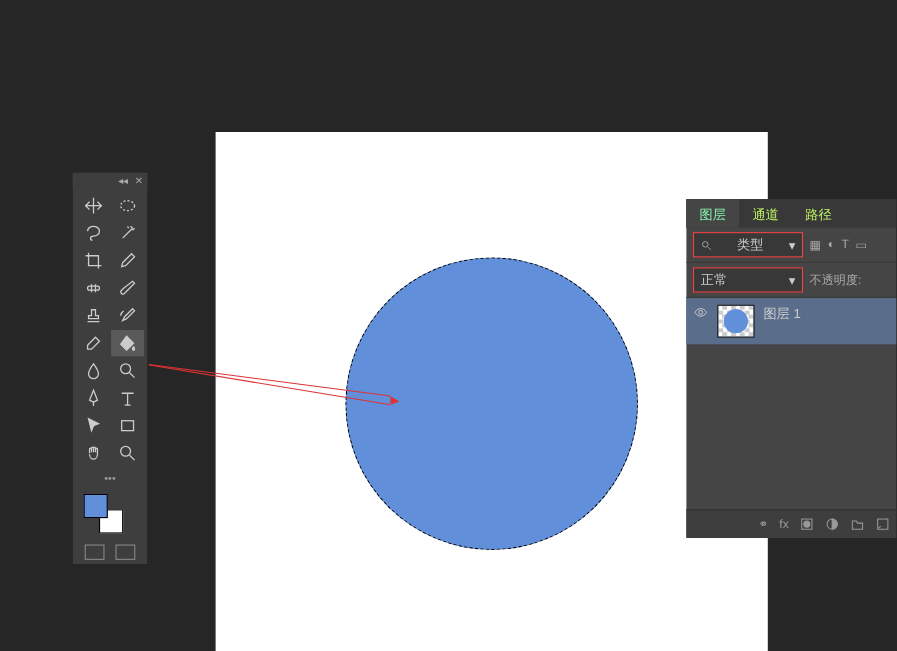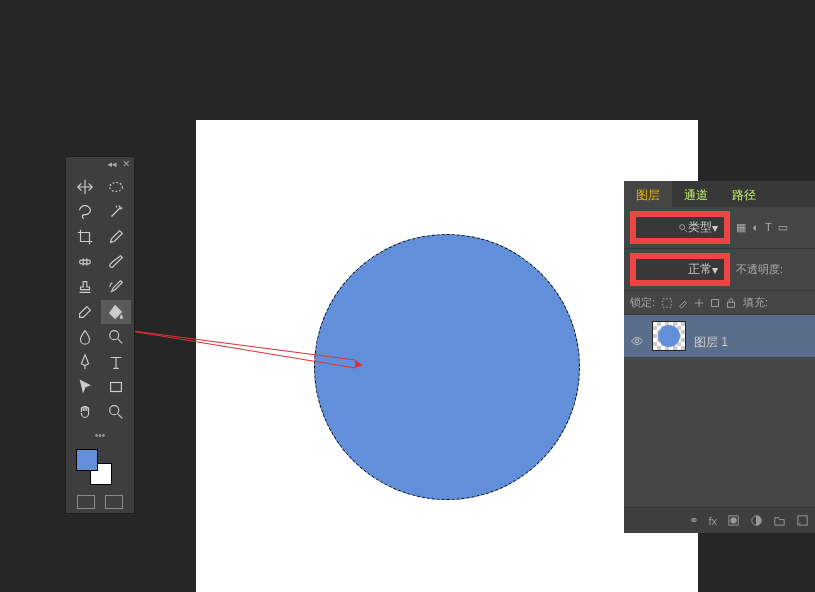--- a/index.html
+++ b/index.html
@@ -16,30 +16,30 @@
 .tmore{text-align:center;color:#999;font-size:10px;padding:2px 0}
 .swatch{padding:6px 10px}
 .sw-wrap{position:relative;width:36px;height:36px}
 .sw-f{position:absolute;width:22px;height:22px;background:#628fda;border:1px solid #000;top:0;left:0}
 .sw-b{position:absolute;width:22px;height:22px;background:#fff;border:1px solid #000;bottom:0;right:0}
 .tbot{display:flex;justify-content:space-around;padding:4px 6px}
 .tbot div{width:18px;height:14px;border:1px solid #888}
 .layers{position:absolute;right:0;top:181px;width:191px;background:#454545;color:#ccc;font-size:12px}
 .tabs{display:flex;height:26px;background:#383838}
 .tab{padding:6px 12px;cursor:pointer;color:#bef264;font-size:12px}
-.tab.act{background:#454545;color:#eab308}
+.tab.act{background:#454545;color:#86efac}
 .lrow{display:flex;align-items:center;padding:4px 6px;gap:6px;border-bottom:1px solid #383838}
-.lsel{display:flex;align-items:center;background:#383838;border:6px solid #ef4444;padding:2px 6px;width:100px;justify-content:flex-end}
+.lsel{display:flex;align-items:center;background:#383838;border:1px solid #ef4444;padding:2px 6px;width:100px;justify-content:space-between}
 .lsel svg{width:10px;height:10px;fill:#aaa}
 .ficons{display:flex;gap:6px;color:#aaa;font-size:11px}
 .ficons span{cursor:pointer}
 .ltxt{color:#aaa;font-size:11px}
 .locks{display:flex;gap:4px;align-items:center}
 .locks svg{width:12px;height:12px;stroke:#aaa;fill:none}
-.layer{display:flex;align-items:flex-end;padding:6px;gap:8px;cursor:pointer}
+.layer{display:flex;align-items:flex-start;padding:6px;gap:8px;cursor:pointer}
 .layer.act{background:#5a6e8c}
 .eye{width:14px}
 .eye svg{width:14px;height:14px;stroke:#ccc;fill:none}
 .thumb{width:34px;height:30px;border:1px solid #222;display:flex;align-items:center;justify-content:center}
 .thumb.chk{background:repeating-conic-gradient(#ccc 0 25%,#fff 0 50%) 0 0/8px 8px}
 .thumb .tc{width:22px;height:22px;border-radius:50%;background:#628fda}
 .thumb.wht{background:#fff}
 .lspace{height:150px}
 .lfoot{display:flex;justify-content:flex-end;align-items:center;padding:6px;gap:10px;border-top:1px solid #333;background:#3e3e3e}
 .lfoot span{color:#999;font-size:11px;cursor:pointer}
@@ -204,42 +204,20 @@
       <span>▭</span>
     </div>
   </div>
   <div class="lrow">
     <div class="lsel">
       <span>正常</span>
       <span>▾</span>
     </div>
     <span class="ltxt">不透明度:</span>
   </div>
-  <div class="lrow">
-    <span class="ltxt">锁定:</span>
-    <div class="locks">
-      <svg viewBox="0 0 14 14">
-          <rect x="2" y="2" width="10" height="10" stroke-dasharray="2"></rect>
-        </svg>
-      <svg viewBox="0 0 14 14">
-          <path d="M3 11l6-6 2 2-6 6z"></path>
-        </svg>
-      <svg viewBox="0 0 14 14">
-          <path d="M7 2v10M2 7h10"></path>
-        </svg>
-      <svg viewBox="0 0 14 14">
-          <rect x="3" y="3" width="8" height="8"></rect>
-        </svg>
-      <svg viewBox="0 0 14 14">
-          <rect x="3" y="6" width="8" height="6"></rect>
-          <path d="M5 6V4a2 2 0 0 1 4 0v2"></path>
-        </svg>
-    </div>
-    <span class="ltxt">填充:</span>
-  </div>
   <div class="layer act">
     <div class="eye"><svg viewBox="0 0 16 16">
           <path d="M2 8s2-4 6-4 6 4 6 4-2 4-6 4-6-4-6-4z"></path>
           <circle cx="8" cy="8" r="2"></circle>
         </svg></div>
     <div class="thumb chk">
         <div class="tc"></div>
       </div>
     <span>图层 1</span>
   </div>

